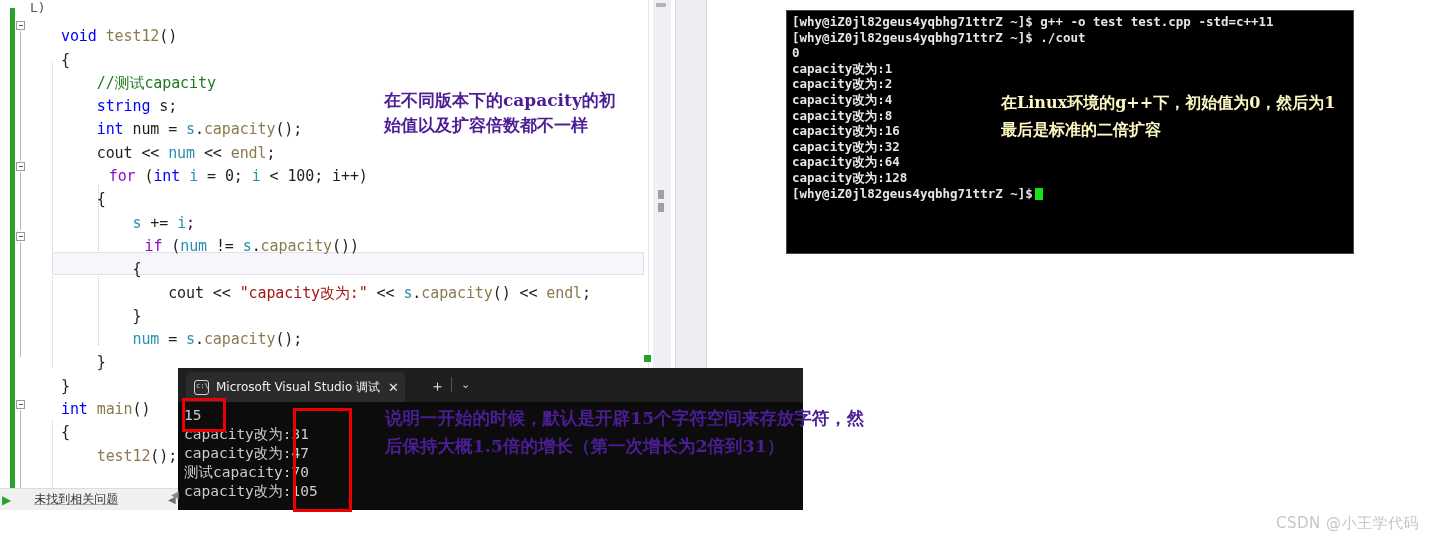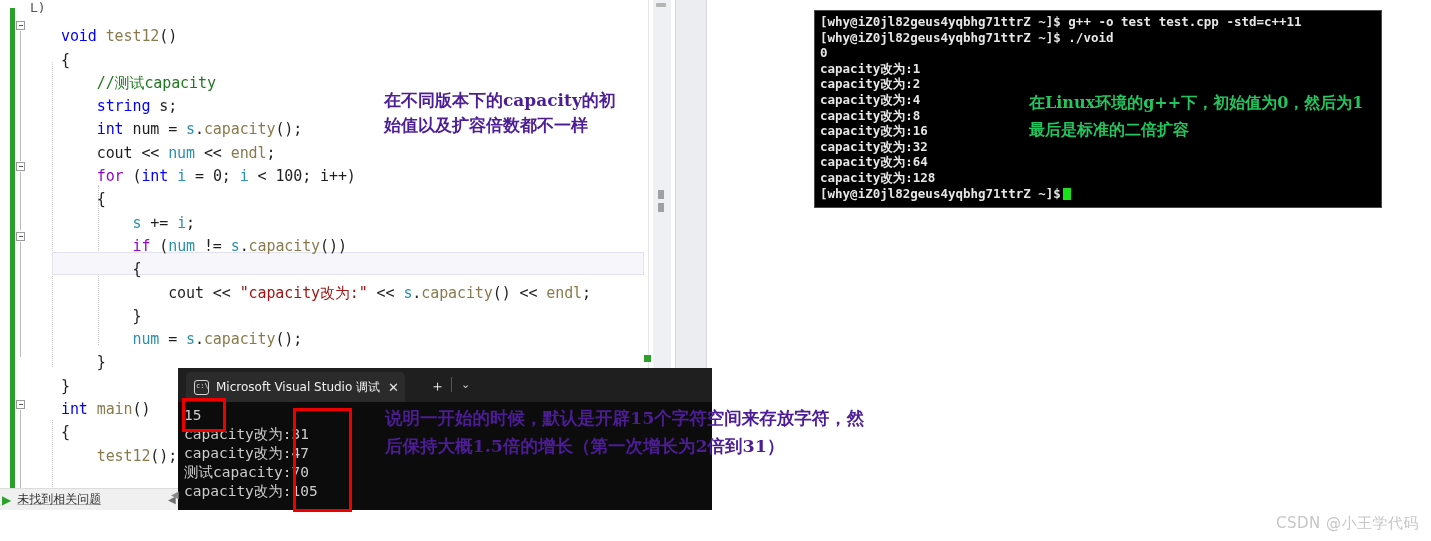--- a/index.html
+++ b/index.html
@@ -71,21 +71,21 @@
     font-family: "DejaVu Sans Mono", "Liberation Mono", monospace;
     font-size: 15px;
     line-height: 23.3px;
     white-space: pre;
     color: #1f1f1f;
     letter-spacing: -0.1px;
     padding-left: 41px;
   }
   .code .ln { display: block; height: 23.3px; }
   .kw       { color: #0000ff; }   
-  .kw2      { color: #8f08c4; }   
+  .kw2      { color: #8f08c4; margin-left: 12px; }   
   .fn       { color: #8a7a4e; }   
   .ident    { color: #2b91af; }   
   .str      { color: #a31515; }
   .cmt      { color: #1f7a1f; }
   .num      { color: #1f1f1f; }
   .plain    { color: #1f1f1f; }
 
   
   .ind-guide {
     position: absolute;
@@ -162,21 +162,21 @@
     align-items: center;
     box-sizing: border-box;
   }
   .status-arrow {
     margin-left: 2px;
     color: #2aa02a;
     font-size: 12px;
     line-height: 1;
   }
   .status-text {
-    margin-left: 6px;
+    margin-left: 23px;
     font-size: 12px;
     color: #333;
     text-decoration: underline;
     text-decoration-color: #b0b0b0;
     font-family: "DejaVu Sans", sans-serif;
   }
   .status-nav {
     position: absolute;
     left: 168px;
     color: #707070;
@@ -190,24 +190,24 @@
     font-family: "DejaVu Serif", "Liberation Serif", serif;
     font-weight: 700;
     font-size: 17px;
     line-height: 25px;
     white-space: pre-line;
   }
 
   
   #terminal {
     position: absolute;
-    left: 814px;
+    left: 786px;
     top: 10px;
     width: 568px;
-    height: 198px;
+    height: 244px;
     background: #000000;
     border: 1px solid #4a4a4a;
     box-sizing: border-box;
     overflow: hidden;
   }
   .term-line {
     position: relative;
     font-family: "DejaVu Sans Mono", "Liberation Mono", monospace;
     font-size: 12.5px;
     line-height: 15.6px;
@@ -221,35 +221,35 @@
     display: inline-block;
     width: 8px; height: 12px;
     background: #19e219;
     vertical-align: -2px;
     margin-left: 2px;
   }
   .term-anno {
     position: absolute;
     left: 214px;
     top: 78px;
-    color: #22c55e;
+    color: #fef9c3;
     font-family: "DejaVu Serif", "Liberation Serif", serif;
     font-weight: 700;
     font-size: 16px;
     line-height: 27px;
     white-space: pre-line;
     z-index: 5;
   }
 
   
   #console-win {
     position: absolute;
     left: 178px;
     top: 368px;
-    width: 534px;
+    width: 625px;
     height: 142px;
     background: #0c0c0c;
     overflow: hidden;
   }
   .con-tabstrip {
     position: relative;
     height: 34px;
     background: #1f1f1f;
   }
   .con-tab {
@@ -412,21 +412,21 @@
     <div class="editor-status">
       <span class="status-arrow">▶</span>
       <span class="status-text">未找到相关问题</span>
       <span class="status-nav">◀</span>
     </div>
   </div>
 
   <div id="terminal">
     <div class="term-lines">
       <div class="term-line">[why@iZ0jl82geus4yqbhg71ttrZ ~]$ g++ -o test test.cpp -std=c++11</div>
-      <div class="term-line">[why@iZ0jl82geus4yqbhg71ttrZ ~]$ ./void</div>
+      <div class="term-line">[why@iZ0jl82geus4yqbhg71ttrZ ~]$ ./cout</div>
       <div class="term-line">0</div>
       <div class="term-line">capacity改为:1</div>
       <div class="term-line">capacity改为:2</div>
       <div class="term-line">capacity改为:4</div>
       <div class="term-line">capacity改为:8</div>
       <div class="term-line">capacity改为:16</div>
       <div class="term-line">capacity改为:32</div>
       <div class="term-line">capacity改为:64</div>
       <div class="term-line">capacity改为:128</div>
       <div class="term-line"><span>[why@iZ0jl82geus4yqbhg71ttrZ ~]$</span><span class="cursor-blk"></span></div>

